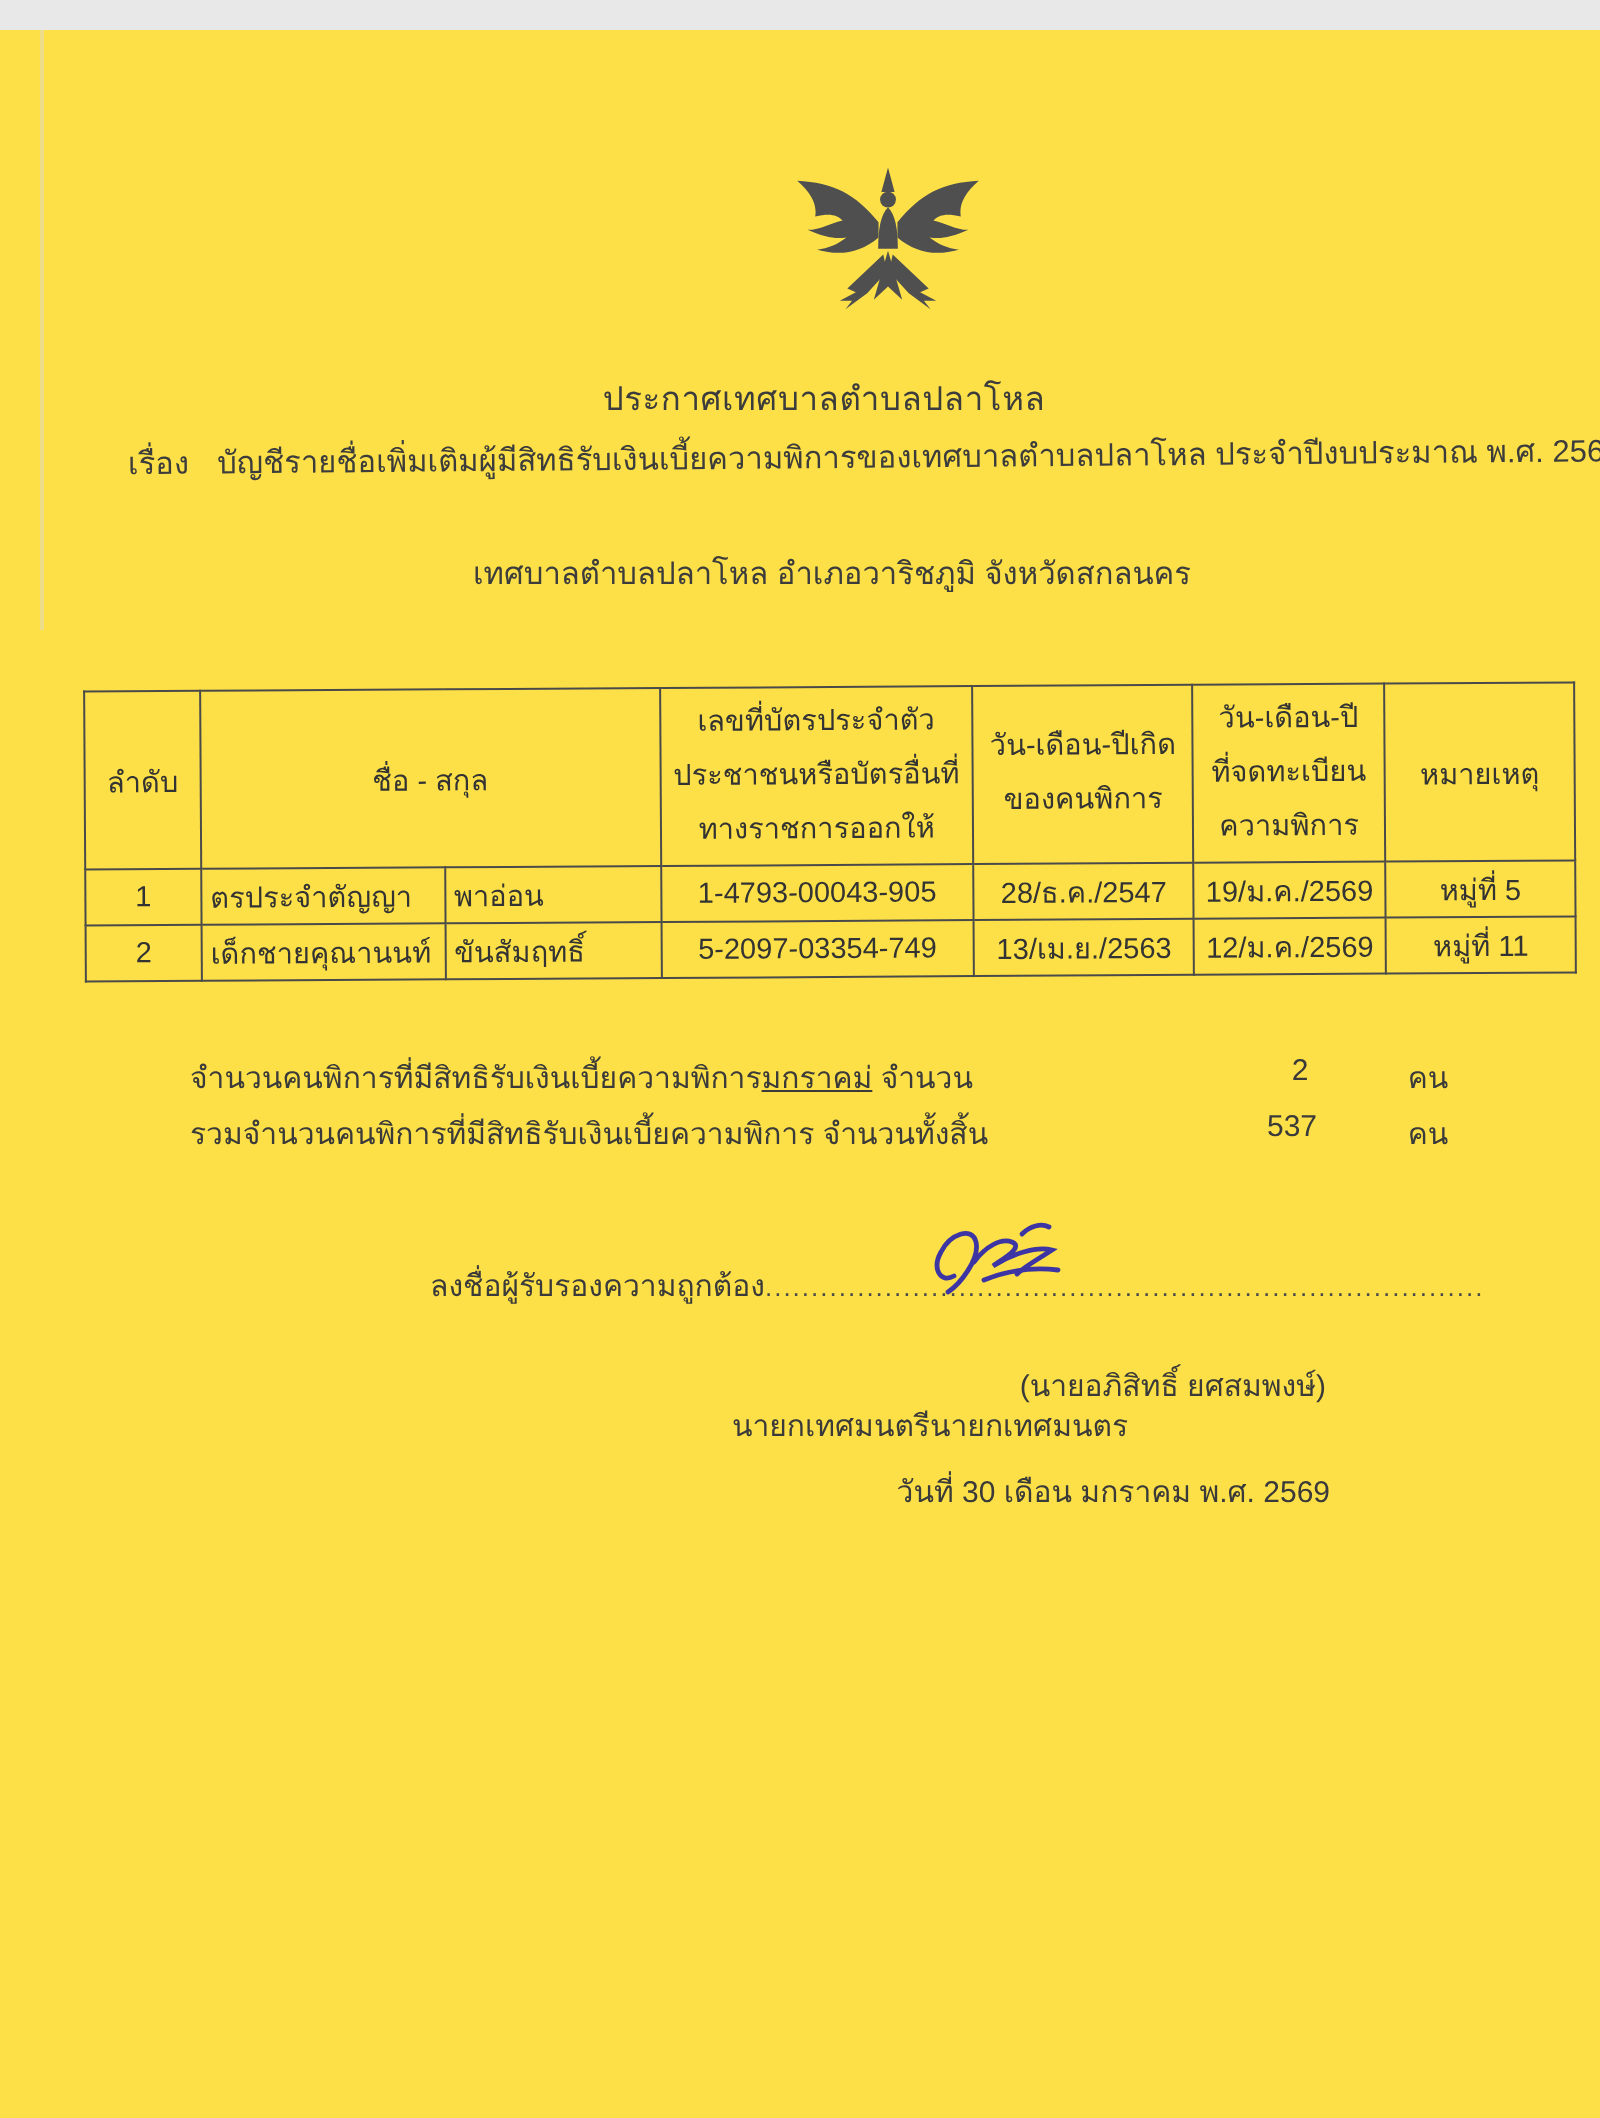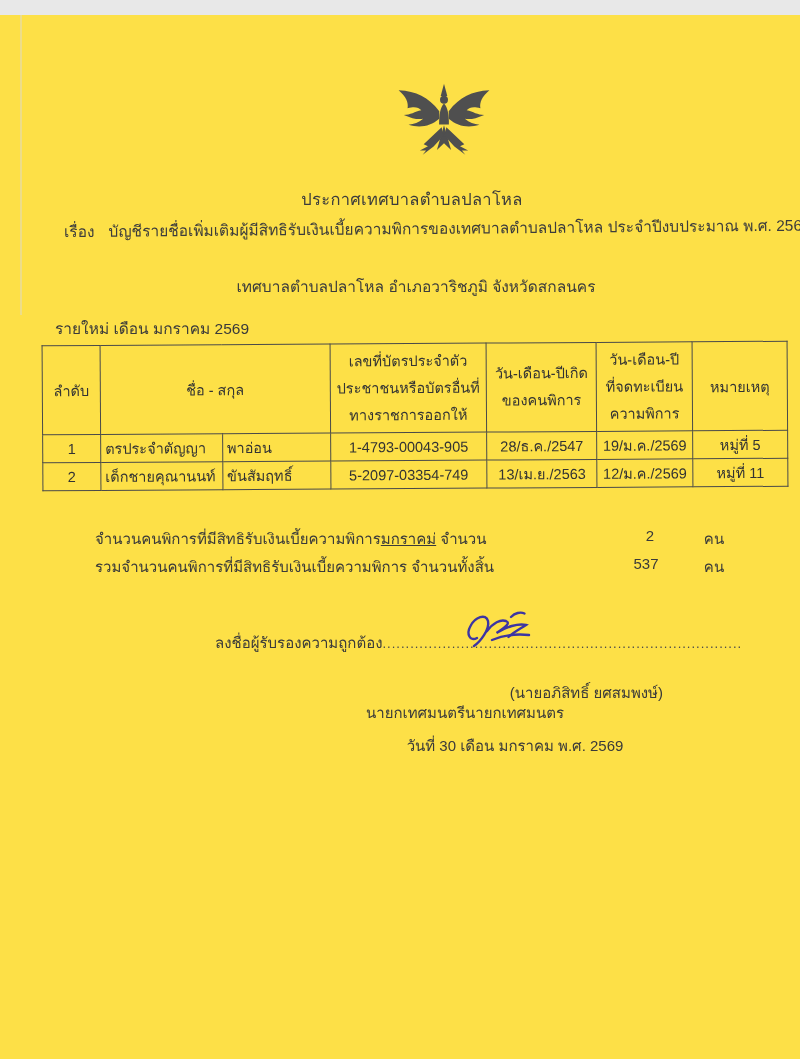--- a/index.html
+++ b/index.html
@@ -64,21 +64,21 @@
   .summary-val{position:absolute;font-size:15px;color:#3a3a3a;text-align:center;}
   .u{text-decoration:underline;}
   .sig-line{
     position:absolute;top:616px;left:215px;
     font-size:15px;color:#3a3a3a;white-space:nowrap;
   }
   .dots{letter-spacing:1px;color:#4a4a4a;font-size:13px;}
   .signature-svg{position:absolute;left:462px;top:592px;}
   .sig-name{position:absolute;top:666px;left:363px;width:300px;text-align:right;font-size:15px;color:#3a3a3a;}
   .sig-title{position:absolute;top:686px;left:315px;width:300px;text-align:center;font-size:15px;color:#3a3a3a;}
-  .sig-date{position:absolute;top:719px;left:365px;width:300px;text-align:center;font-size:15px;color:#3a3a3a;}
+  .sig-date{position:absolute;top:719px;left:365px;width:300px;text-align:right;font-size:15px;color:#3a3a3a;}
 </style>
 </head>
 <body>
 
 <div class="page">
 
   <div class="scan-streak"></div>
 
   <div class="emblem">
     <svg viewBox="0 0 110 104" width="104" height="100" aria-hidden="true">
@@ -96,21 +96,20 @@
   </div>
 
   <div class="org-title">ประกาศเทศบาลตำบลปลาโหล</div>
 
   <div class="subject-line">
     <span class="subject-prefix">เรื่อง</span><span>บัญชีรายชื่อเพิ่มเติมผู้มีสิทธิรับเงินเบี้ยความพิการของเทศบาลตำบลปลาโหล  ประจำปีงบประมาณ  พ.ศ.  2569</span>
   </div>
 
   <div class="location-line">เทศบาลตำบลปลาโหล   อำเภอวาริชภูมิ   จังหวัดสกลนคร</div>
 
-  <div class="section-label">รายใหม่  เดือน มกราคม 2569</div>
 
   <table class="roster-table">
     <colgroup>
       <col style="width:58px">
         <col style="width:122px">
         <col style="width:108px">
       <col style="width:157px">
         <col style="width:110px">
         <col style="width:96px">
         <col style="width:95px">

